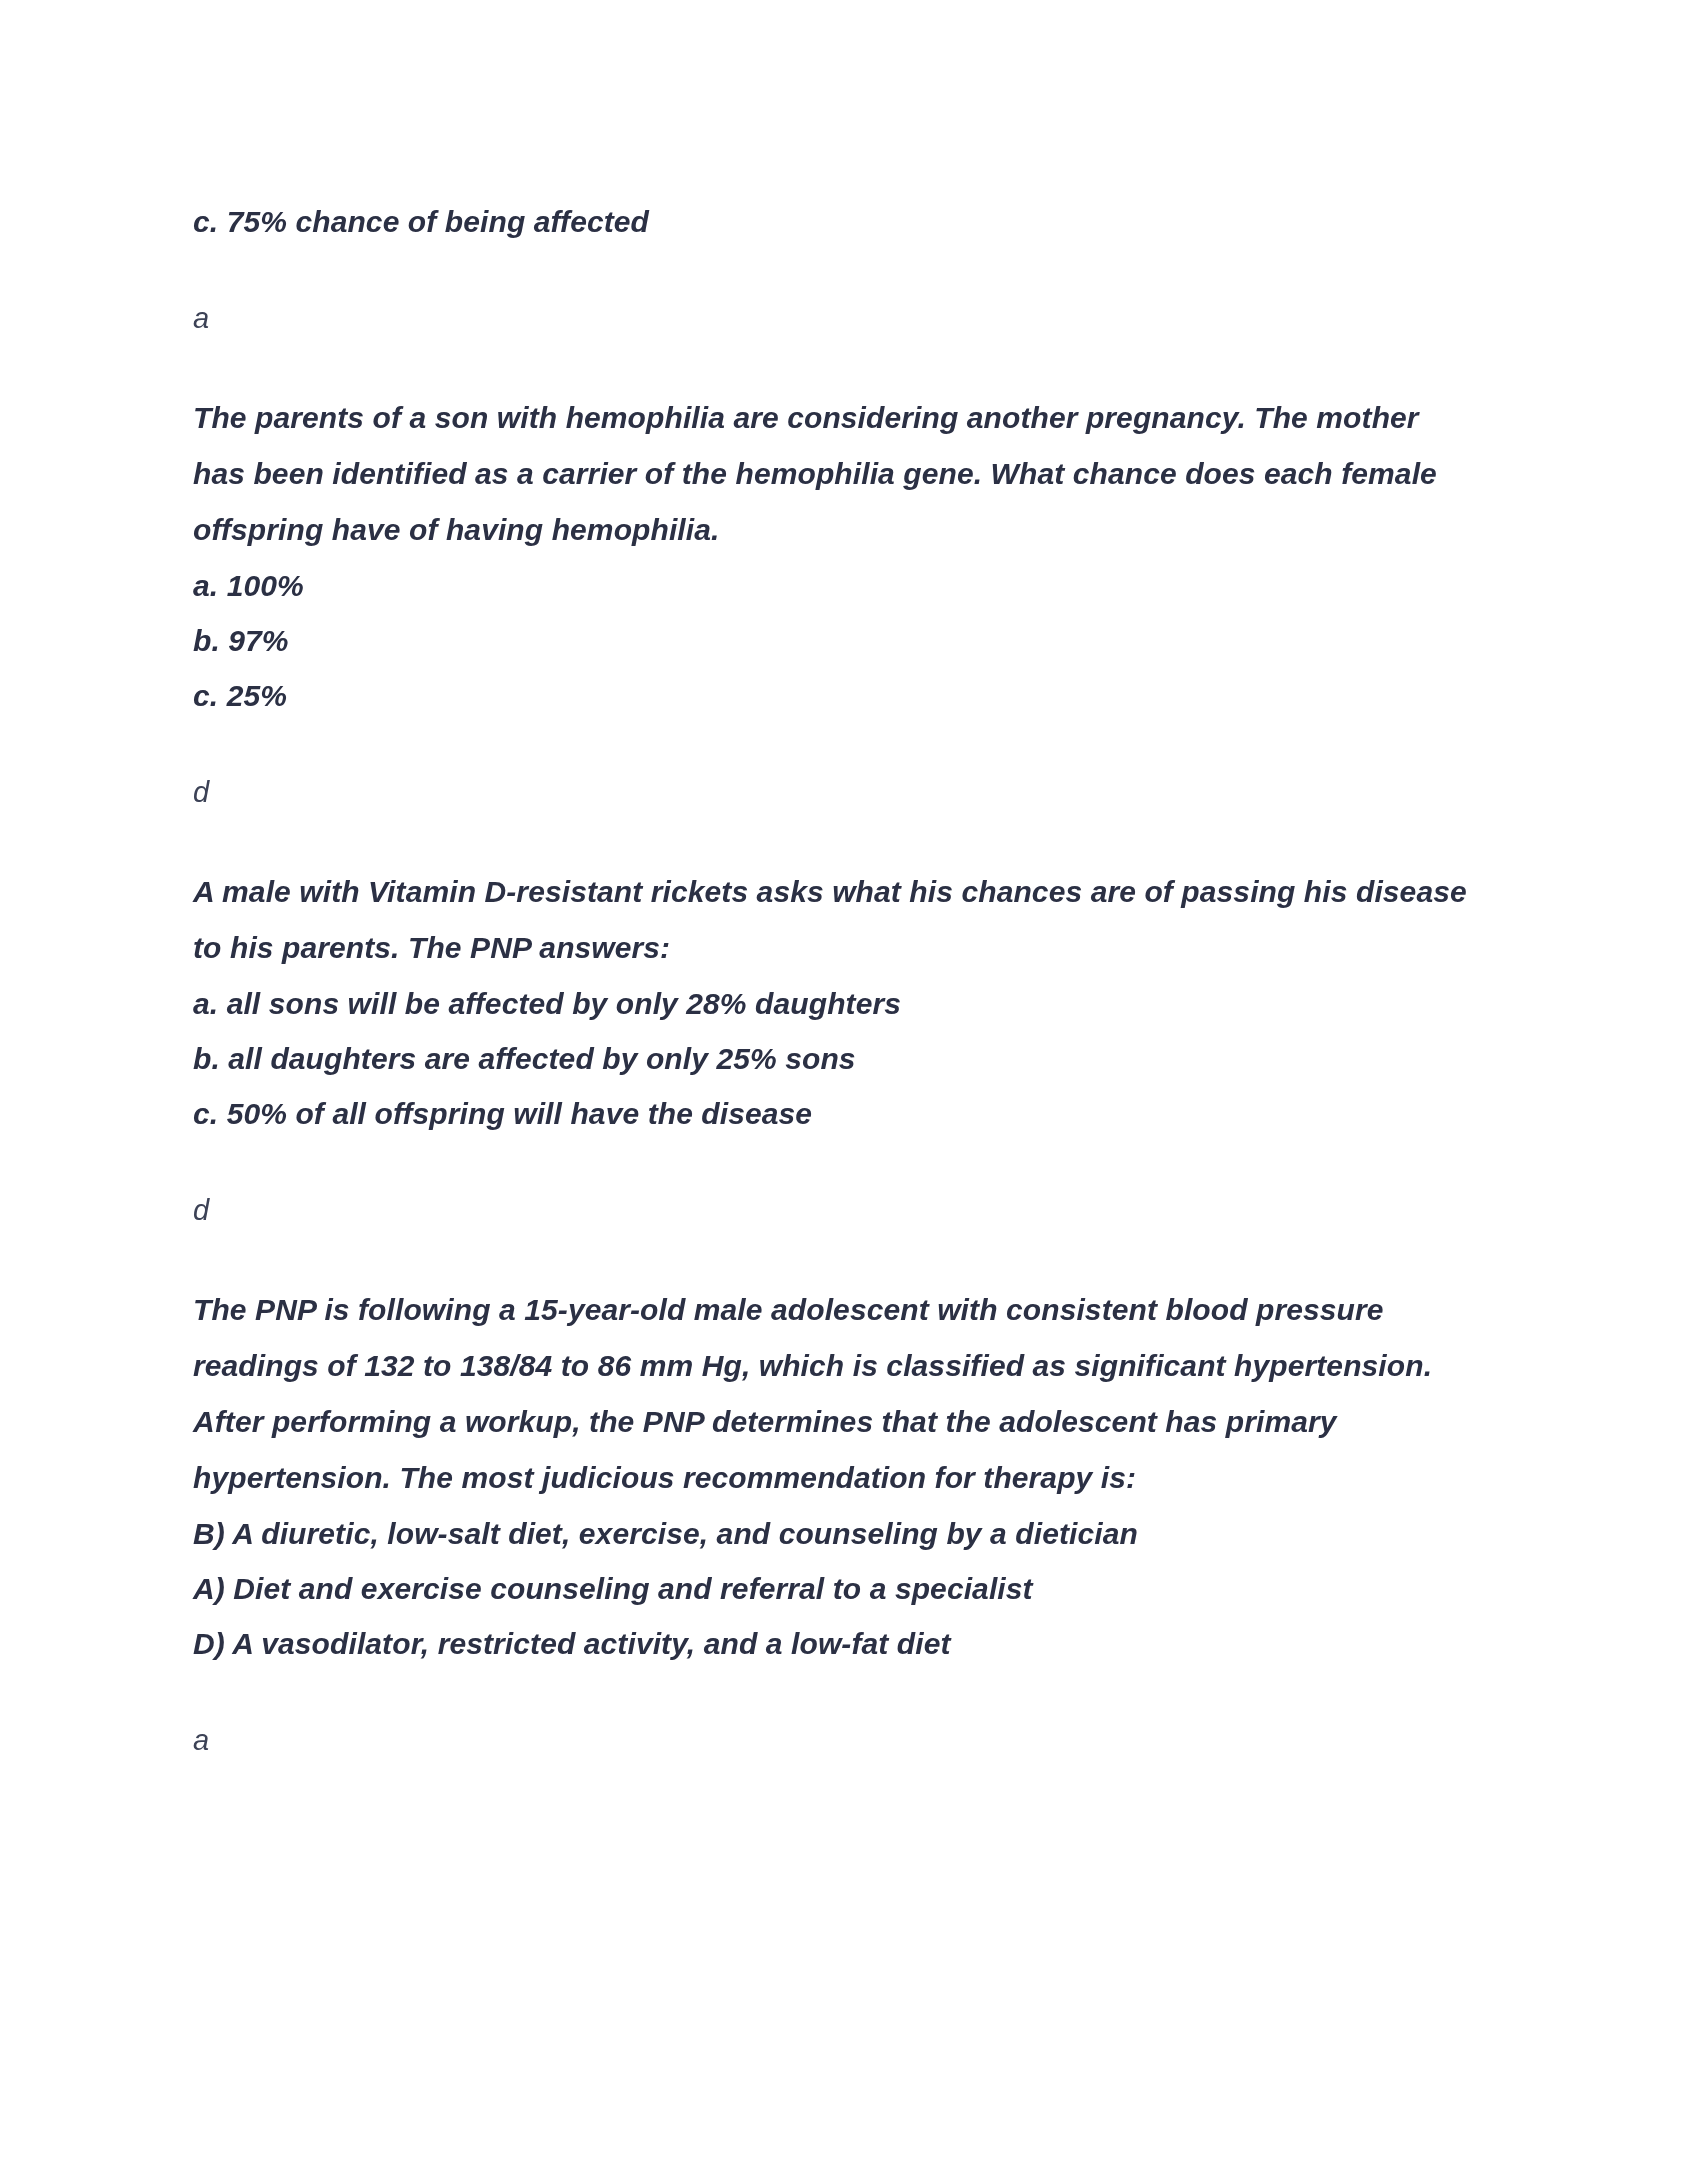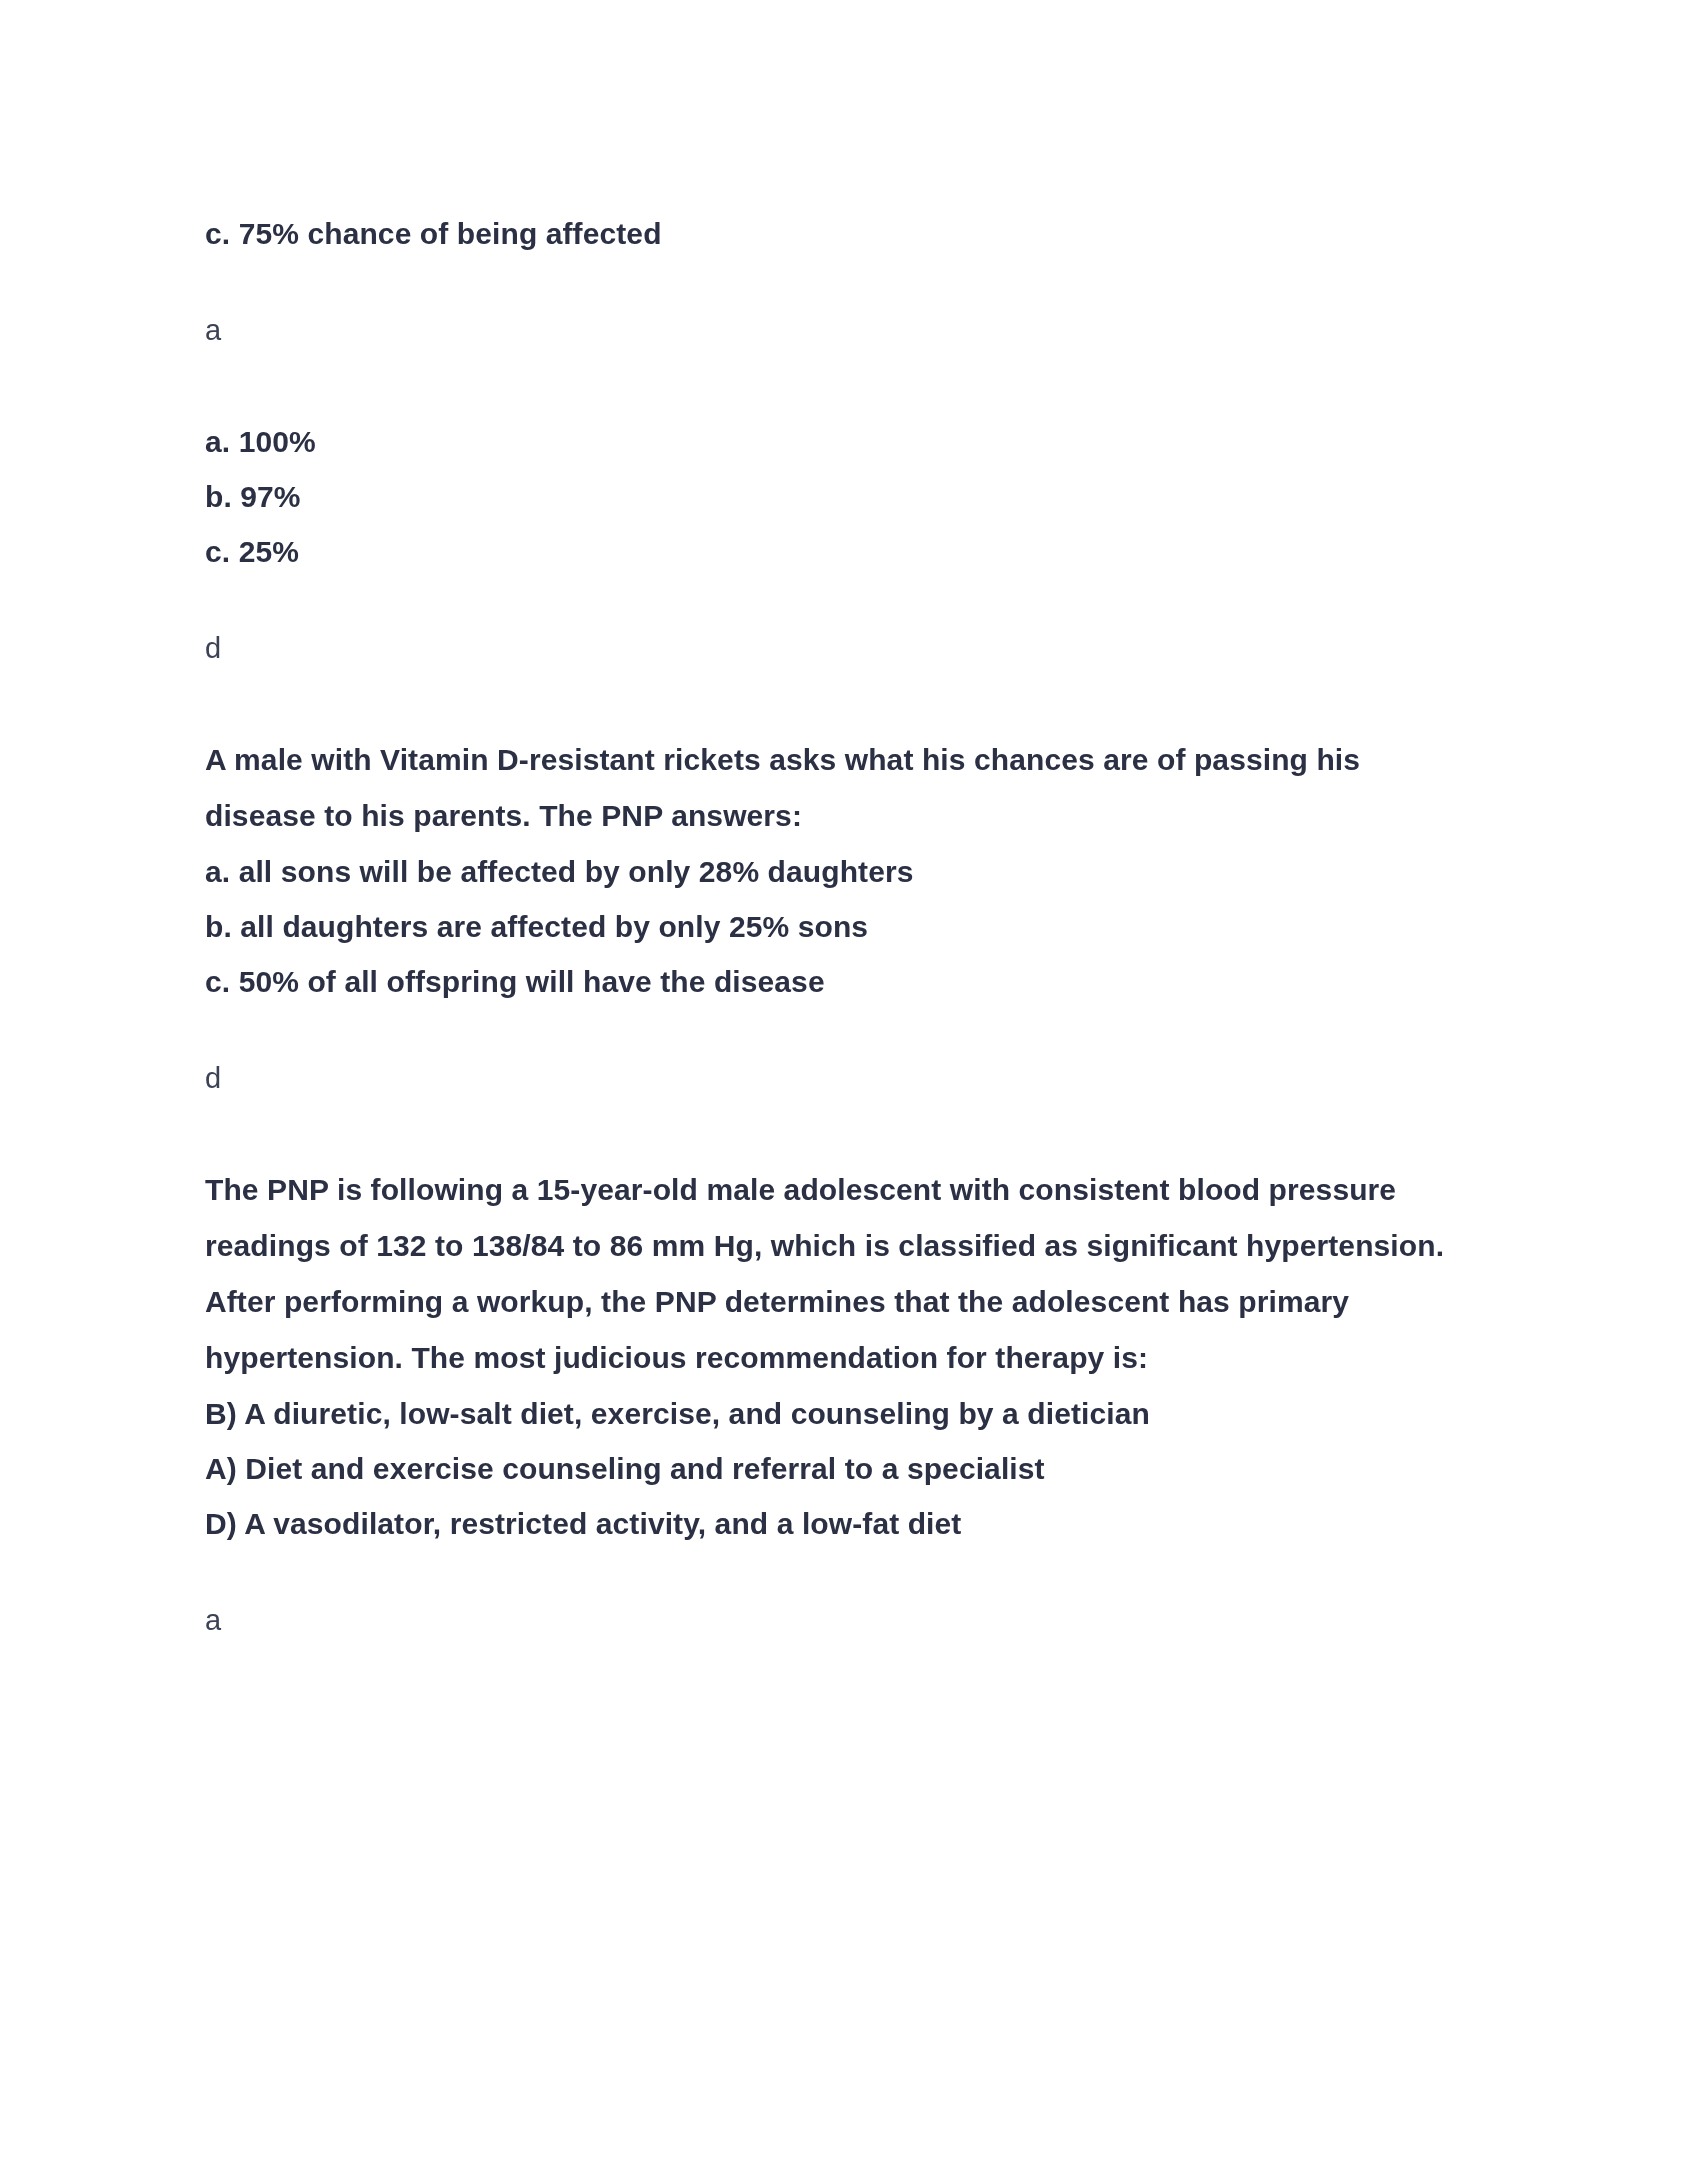--- a/index.html
+++ b/index.html
@@ -18,21 +18,22 @@
     width: 1683px;
     height: 2178px;
     background: #ffffff;
     box-sizing: border-box;
     padding: 194px 218px 0 193px;
   }
   .doc-body {
     width: 1277px;
   }
   .q-block {
-    margin: 12px;
+    margin: 0;
+    font-style: italic;
   }
   .line {
     font-size: 30px;
     line-height: 55px;
     font-weight: bold;
     color: #2b3044;
     letter-spacing: 0.1px;
     margin: 0;
     white-space: normal;
   }
@@ -61,20 +62,21 @@
   <div class="doc-body">
 
     <div class="q-block">
       <div class="line">c. 75% chance of being affected</div>
       <div class="gap-before-answer"></div>
       <div class="answer">a</div>
       <div class="gap-after-answer"></div>
     </div>
 
     <div class="q-block">
+      <div class="para">The parents of a son with hemophilia are considering another pregnancy. The mother has been identified as a carrier of the hemophilia gene. What chance does each female offspring have of having hemophilia.</div>
       <div class="line">a. 100%</div>
       <div class="line">b. 97%</div>
       <div class="line">c. 25%</div>
       <div class="gap-before-answer"></div>
       <div class="answer">d</div>
       <div class="gap-after-answer"></div>
     </div>
 
     <div class="q-block">
       <div class="para">A male with Vitamin D-resistant rickets asks what his chances are of passing his disease to his parents. The PNP answers:</div>

